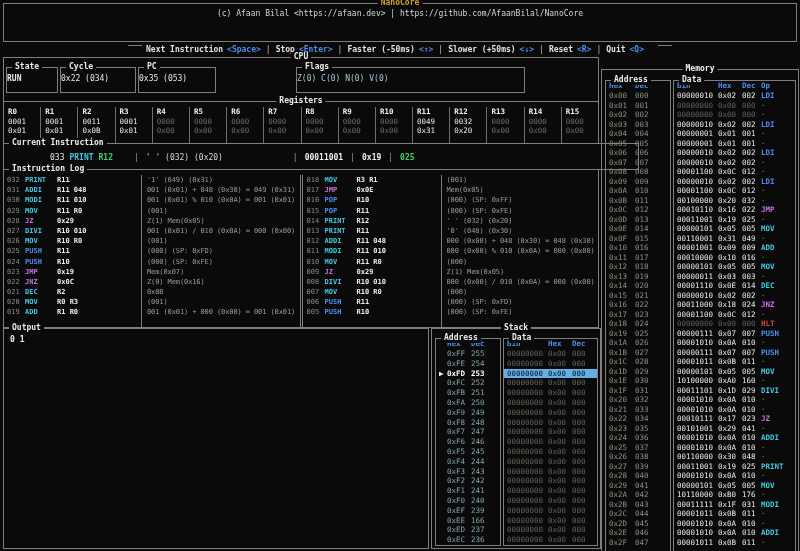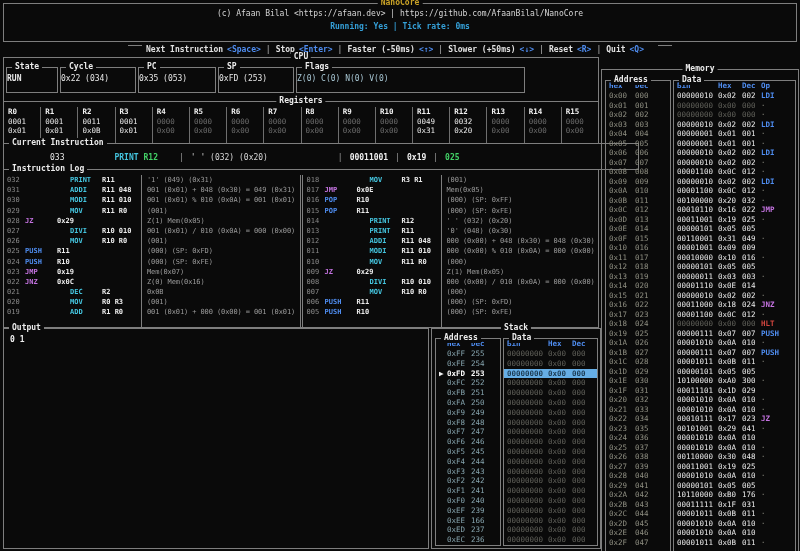--- a/index.html
+++ b/index.html
@@ -5,21 +5,21 @@
   html,body{margin:0;padding:0;background:#000;}
   .screen{position:relative;width:800px;height:551px;background:#0a0a0a;overflow:hidden;
     font-family:"DejaVu Sans Mono",monospace;font-size:8px;color:#cfcfcf;}
   .box{position:absolute;border:1px solid #7e7e7e;}
   .box-title{position:absolute;top:-6px;background:#0a0a0a;padding:0 3px;color:#ececec;
     font-weight:bold;font-size:8px;line-height:10px;white-space:nowrap;}
   .t-center{left:50%;transform:translateX(-50%);}
   .t-left{left:5px;}
   .c-yellow{color:#c9a227;}
   .c-green{color:#43d167;}
-  .c-cyan{color:#45c6e0;margin-left:45px;}
+  .c-cyan{color:#45c6e0;}
   .c-blue{color:#4f8df0;}
   .c-mag{color:#c473e0;}
   .c-red{color:#d0453e;}
   .bold{font-weight:bold;}
   span,div{white-space:nowrap;}
 
   
   .header-box{left:3px;top:3px;width:792px;height:37px;}
   .hline{text-align:center;line-height:13px;}
   .copyright{margin-top:3px;color:#d6d6d6;}
@@ -120,21 +120,20 @@
   .md-op.c-red{color:#d0453e;}
 </style>
 </head>
 <body>
 
 <div class="screen">
 
   <div class="box header-box">
     <span class="box-title t-center c-yellow">NanoCore</span>
     <div class="hline copyright">(c) Afaan Bilal &lt;https://afaan.dev&gt; | https://github.com/AfaanBilal/NanoCore</div>
-    <div class="hline status">Running: Yes | Tick rate: 0ms</div>
   </div>
 
   <div class="menu-bar">
     <span class="menu-rule"></span>
     <span id="menu-items"><span class="menu-item"><span class="m-label">Next Instruction</span><span class="m-key">&lt;Space&gt;</span><span class="m-sep">|</span></span><span class="menu-item"><span class="m-label">Stop</span><span class="m-key">&lt;Enter&gt;</span><span class="m-sep">|</span></span><span class="menu-item"><span class="m-label">Faster (-50ms)</span><span class="m-key">&lt;↑&gt;</span><span class="m-sep">|</span></span><span class="menu-item"><span class="m-label">Slower (+50ms)</span><span class="m-key">&lt;↓&gt;</span><span class="m-sep">|</span></span><span class="menu-item"><span class="m-label">Reset</span><span class="m-key">&lt;R&gt;</span><span class="m-sep">|</span></span><span class="menu-item"><span class="m-label">Quit</span><span class="m-key">&lt;Q&gt;</span><span class="m-sep"></span></span></span>
     <span class="menu-rule"></span>
   </div>
 
   <div class="box cpu-box">
     <span class="box-title t-center">CPU</span>
@@ -142,24 +141,20 @@
       <span class="box-title t-left">State</span>
       <div class="sub-val c-green bold">RUN</div>
     </div>
     <div class="box sub cycle-box">
       <span class="box-title t-left">Cycle</span>
       <div class="sub-val">0x22 (034)</div>
     </div>
     <div class="box sub pc-box">
       <span class="box-title t-left">PC</span>
       <div class="sub-val">0x35 (053)</div>
-    </div>
-    <div class="box sub sp-box">
-      <span class="box-title t-left">SP</span>
-      <div class="sub-val">0xFD (253)</div>
     </div>
     <div class="box sub flags-box">
       <span class="box-title t-left">Flags</span>
       <div class="sub-val">Z(0) C(0) N(0) V(0)</div>
     </div>
   </div>
 
   <div class="box reg-box">
     <span class="box-title t-center">Registers</span>
     <div id="registers-row" class="reg-row">
@@ -1123,21 +1118,21 @@
           </div>
           <div class="md-row">
             <span class="md-bin">00000101</span>
             <span class="md-hex">0x05</span>
             <span class="md-dec">005</span>
             <span class="md-op c-cyan">MOV</span>
           </div>
           <div class="md-row">
             <span class="md-bin">10100000</span>
             <span class="md-hex">0xA0</span>
-            <span class="md-dec">300</span>
+            <span class="md-dec">160</span>
             <span class="md-op">·</span>
           </div>
           <div class="md-row">
             <span class="md-bin">00011101</span>
             <span class="md-hex">0x1D</span>
             <span class="md-dec">029</span>
             <span class="md-op c-cyan">DIVI</span>
           </div>
           <div class="md-row">
             <span class="md-bin">00001010</span>

